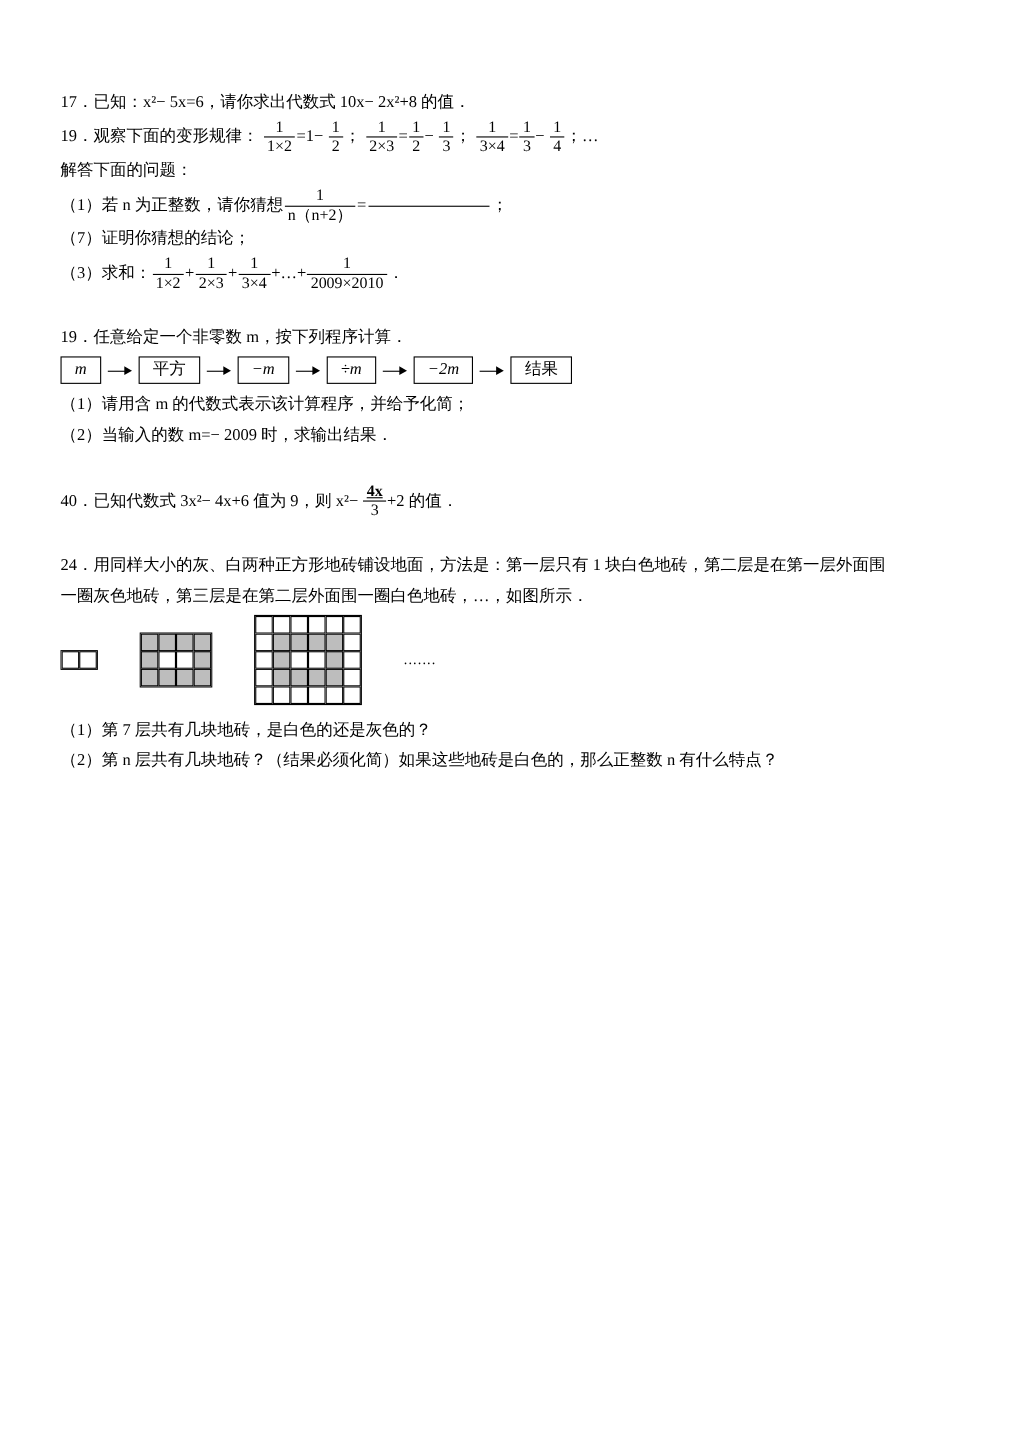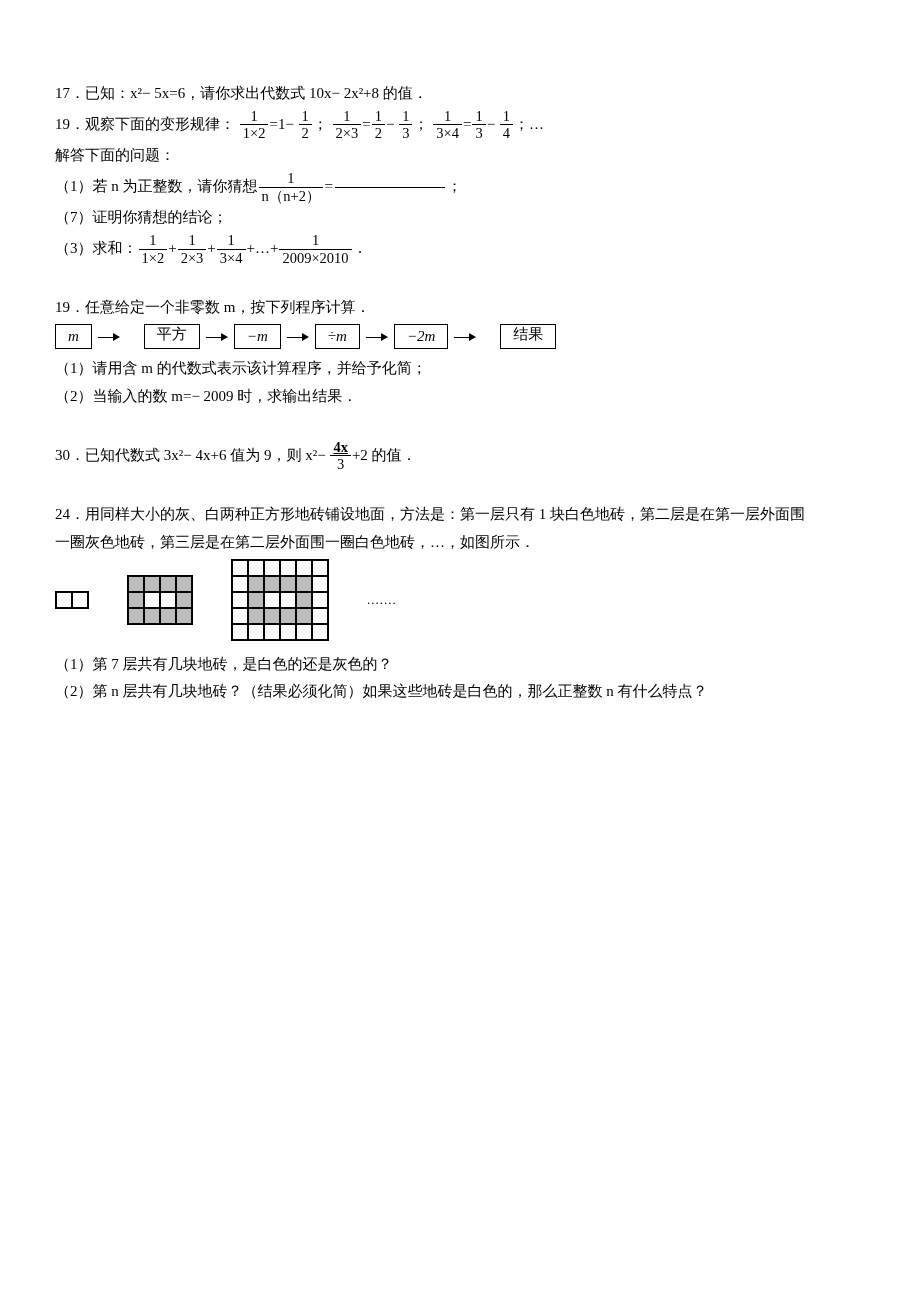--- a/index.html
+++ b/index.html
@@ -58,21 +58,21 @@
     margin: 2px 0 6px 0;
     font-family: "Times New Roman", "SimSun", serif;
     font-size: 15px;
   }
   .fbox {
     border: 1.2px solid #000;
     padding: 1px 12px 2px 12px;
     line-height: 1.35;
     font-style: italic;
   }
-  .fbox.cn { font-style: normal; font-family: Liberation Mono, monospace; margin-left: 18px; }
+  .fbox.cn { font-style: normal; font-family: Liberation Serif, serif; }
   .arrow {
     width: 22px; height: 10px; position: relative;
   }
   .arrow::before {
     content: ""; position: absolute; left: 0; right: 3px; top: 50%;
     border-top: 1.2px solid #000;
   }
   .arrow::after {
     content: ""; position: absolute; right: 0; top: 50%;
     transform: translateY(-50%);
@@ -153,21 +153,21 @@
   <div class="arrow"></div>
   <div class="fbox cn">结果</div>
 </div>
 
 <span class="line">（1）请用含 m 的代数式表示该计算程序，并给予化简；</span>
 <span class="line">（2）当输入的数 m=− 2009 时，求输出结果．</span>
 
 <div class="spacer-lg"></div>
 
 <span class="line">
-  <span>30</span>．<span>已知代数式 3x²− 4x+6 值为 9，则 x²−</span>
+  <span>40</span>．<span>已知代数式 3x²− 4x+6 值为 9，则 x²−</span>
   <span class="frac"><span class="num" style="text-decoration:underline;font-weight:bold;">4x</span><span class="den">3</span></span><span>+2 的值．</span>
 </span>
 
 <div class="spacer-lg"></div>
 
 <span class="line">
   <span>24</span>．<span>用同样大小的灰、白两种正方形地砖铺设地面，方法是：第一层只有 1 块白色地砖，第二层是在第一层外面围</span>
 </span>
 <span class="line">一圈灰色地砖，第三层是在第二层外面围一圈白色地砖，…，如图所示．</span>
 

